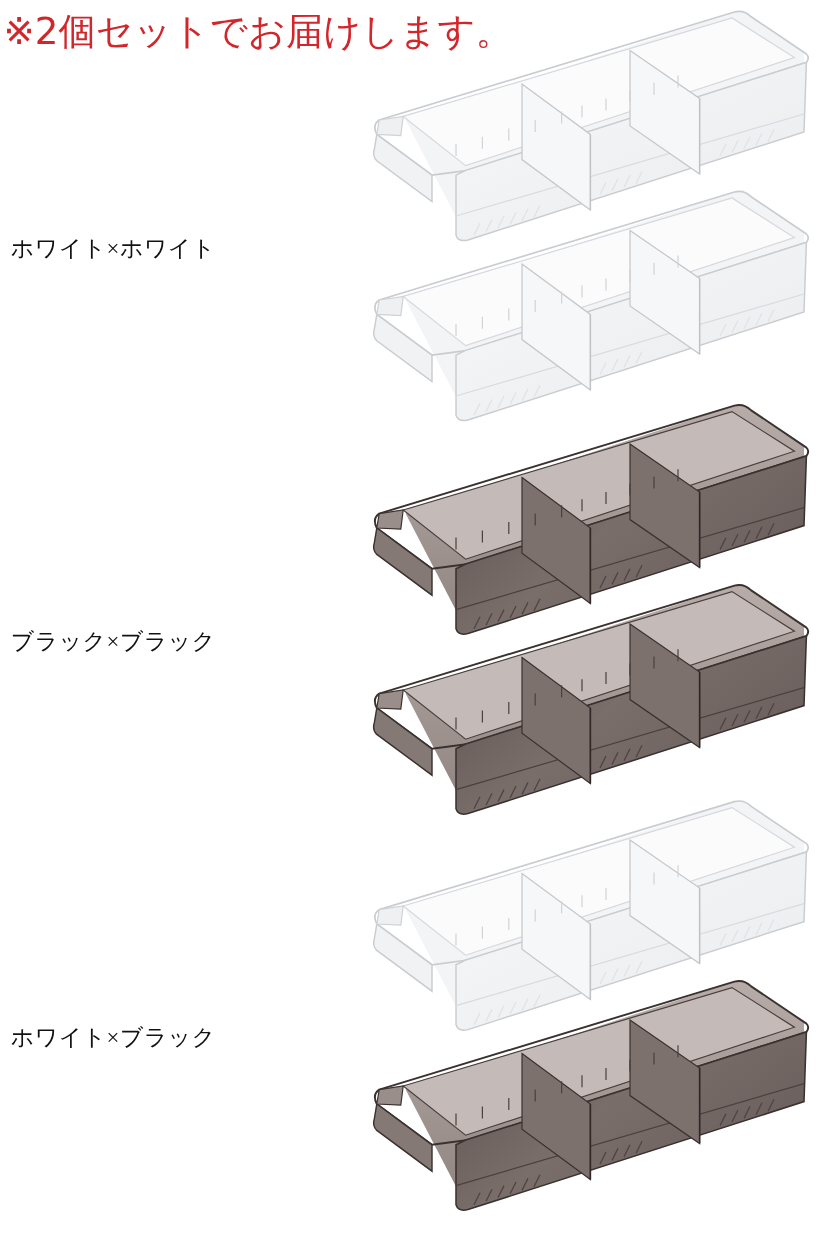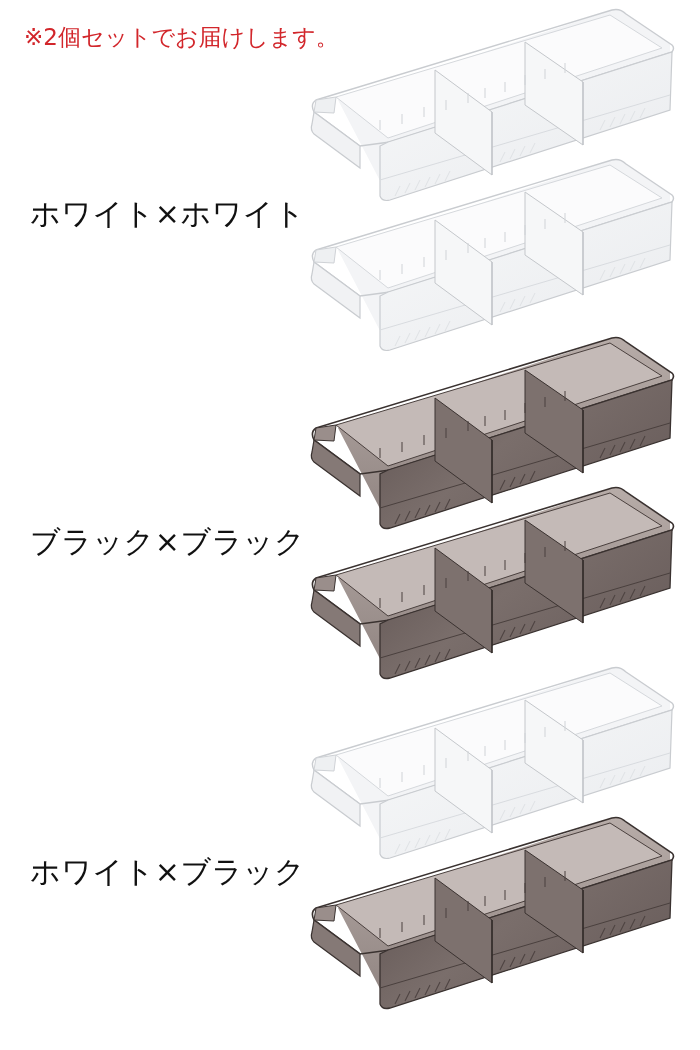--- a/index.html
+++ b/index.html
@@ -1,18 +1,18 @@
 <!DOCTYPE html>
 <html><head>
 <meta charset="utf-8">
 <style>
   html, body { margin:0; padding:0; background:#ffffff; }
   body { width:700px; height:1050px; position:relative; overflow:hidden; font-family:"DejaVu Sans", sans-serif; }
-  .note { position:absolute; left:24px; top:6px; font-size:23px; color:#d2262b; letter-spacing:0px; white-space:nowrap;margin-top:16px; }
-  .label { position:absolute; left:30px; font-size:30px; color:#111111; white-space:nowrap; letter-spacing:0.5px; }
+  .note { position:absolute; left:3px; top:6px; font-size:31px; color:#d2262b; letter-spacing:0px; white-space:nowrap; }
+  .label { position:absolute; left:9px; font-size:19px; color:#111111; white-space:nowrap; letter-spacing:0.5px;font-family:Liberation Serif, serif; }
   .tray { position:absolute; left:300px; width:400px; height:220px; }
   .tray svg { width:400px; height:220px; display:block; }
 </style>
 </head>
 <body>
 
 <div class="note">※2個セットでお届けします。</div>
 
 <div class="label" style="top:194px">ホワイト×ホワイト</div>
 <div class="label" style="top:522px">ブラック×ブラック</div>

